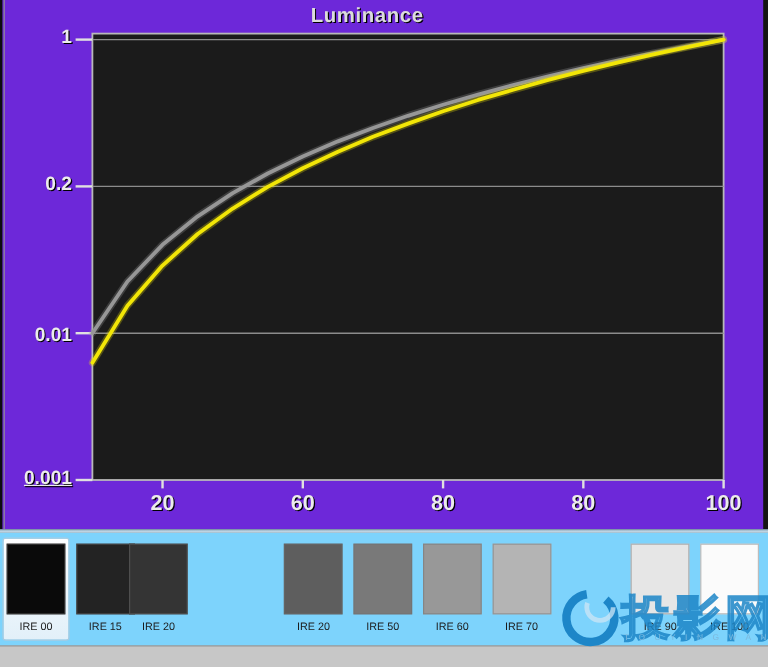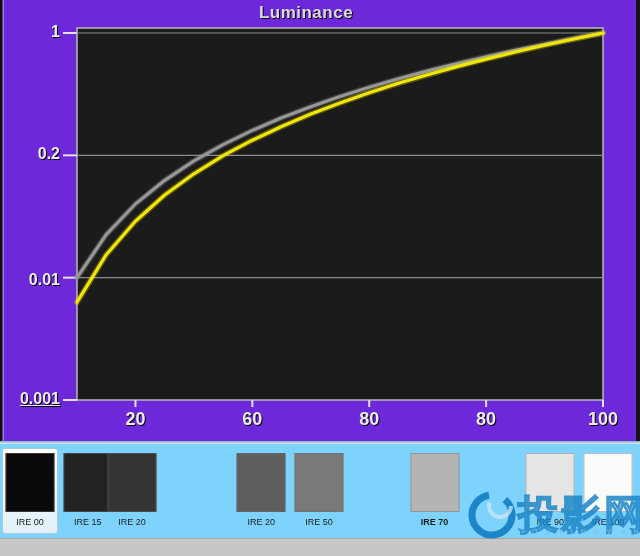--- a/index.html
+++ b/index.html
@@ -103,21 +103,25 @@
         <div class="cell-label">IRE 20</div>
       </div>
       <div class="cell" style="left: 233.2px; width: 56px;">
         <div class="square" style="background: rgb(94, 94, 94);"></div>
         <div class="cell-label">IRE 20</div>
       </div>
       <div class="cell" style="left: 291px; width: 56px;">
         <div class="square" style="background: rgb(121, 121, 121);"></div>
         <div class="cell-label">IRE 50</div>
       </div>
-      <div class="cell" style="left: 406.6px; width: 56px; font-weight: bold;">
+      <div class="cell" style="left: 348.8px; width: 56px;">
+        <div class="square" style="background: rgb(152, 152, 152);"></div>
+        <div class="cell-label">IRE 60</div>
+      </div>
+      <div class="cell" style="left: 406.6px; width: 56px;">
         <div class="square" style="background: rgb(180, 180, 180);"></div>
         <div class="cell-label">IRE 70</div>
       </div>
       <div class="cell" style="left: 522.2px; width: 56px;">
         <div class="square" style="background: rgb(230, 230, 230);"></div>
         <div class="cell-label">IRE 90</div>
       </div>
       <div class="cell" style="left: 580px; width: 56px;">
         <div class="square" style="background: rgb(251, 251, 251);"></div>
         <div class="cell-label">IRE 100</div>

